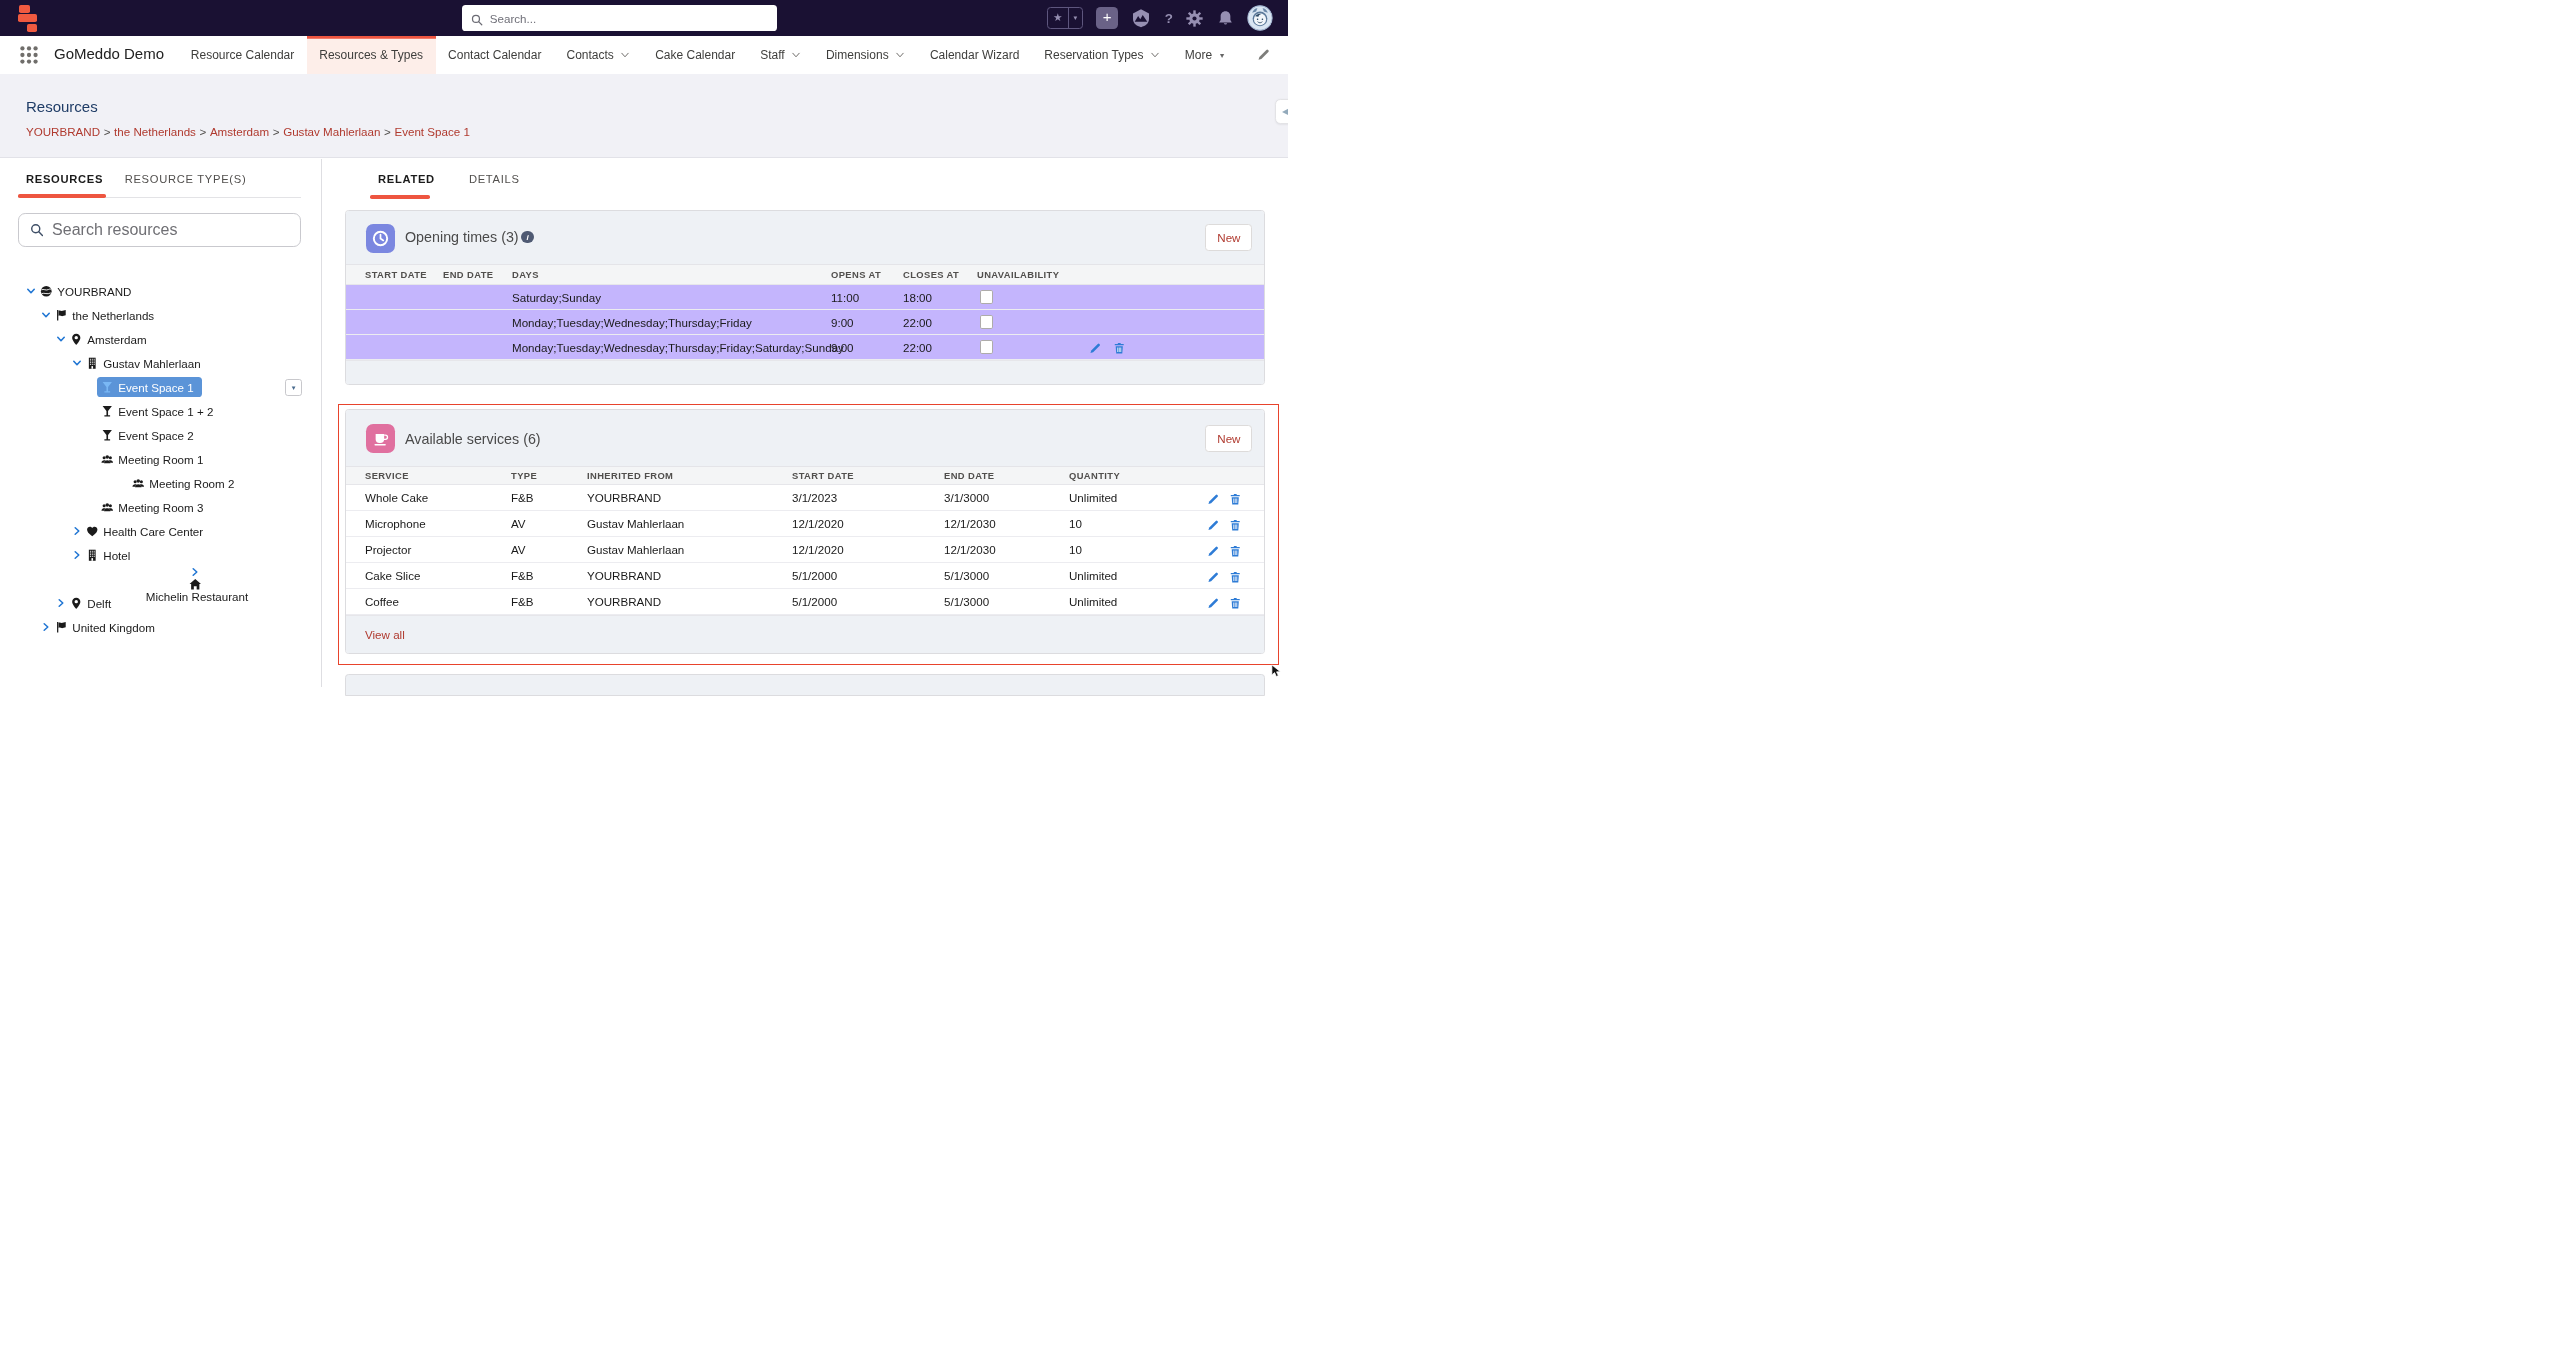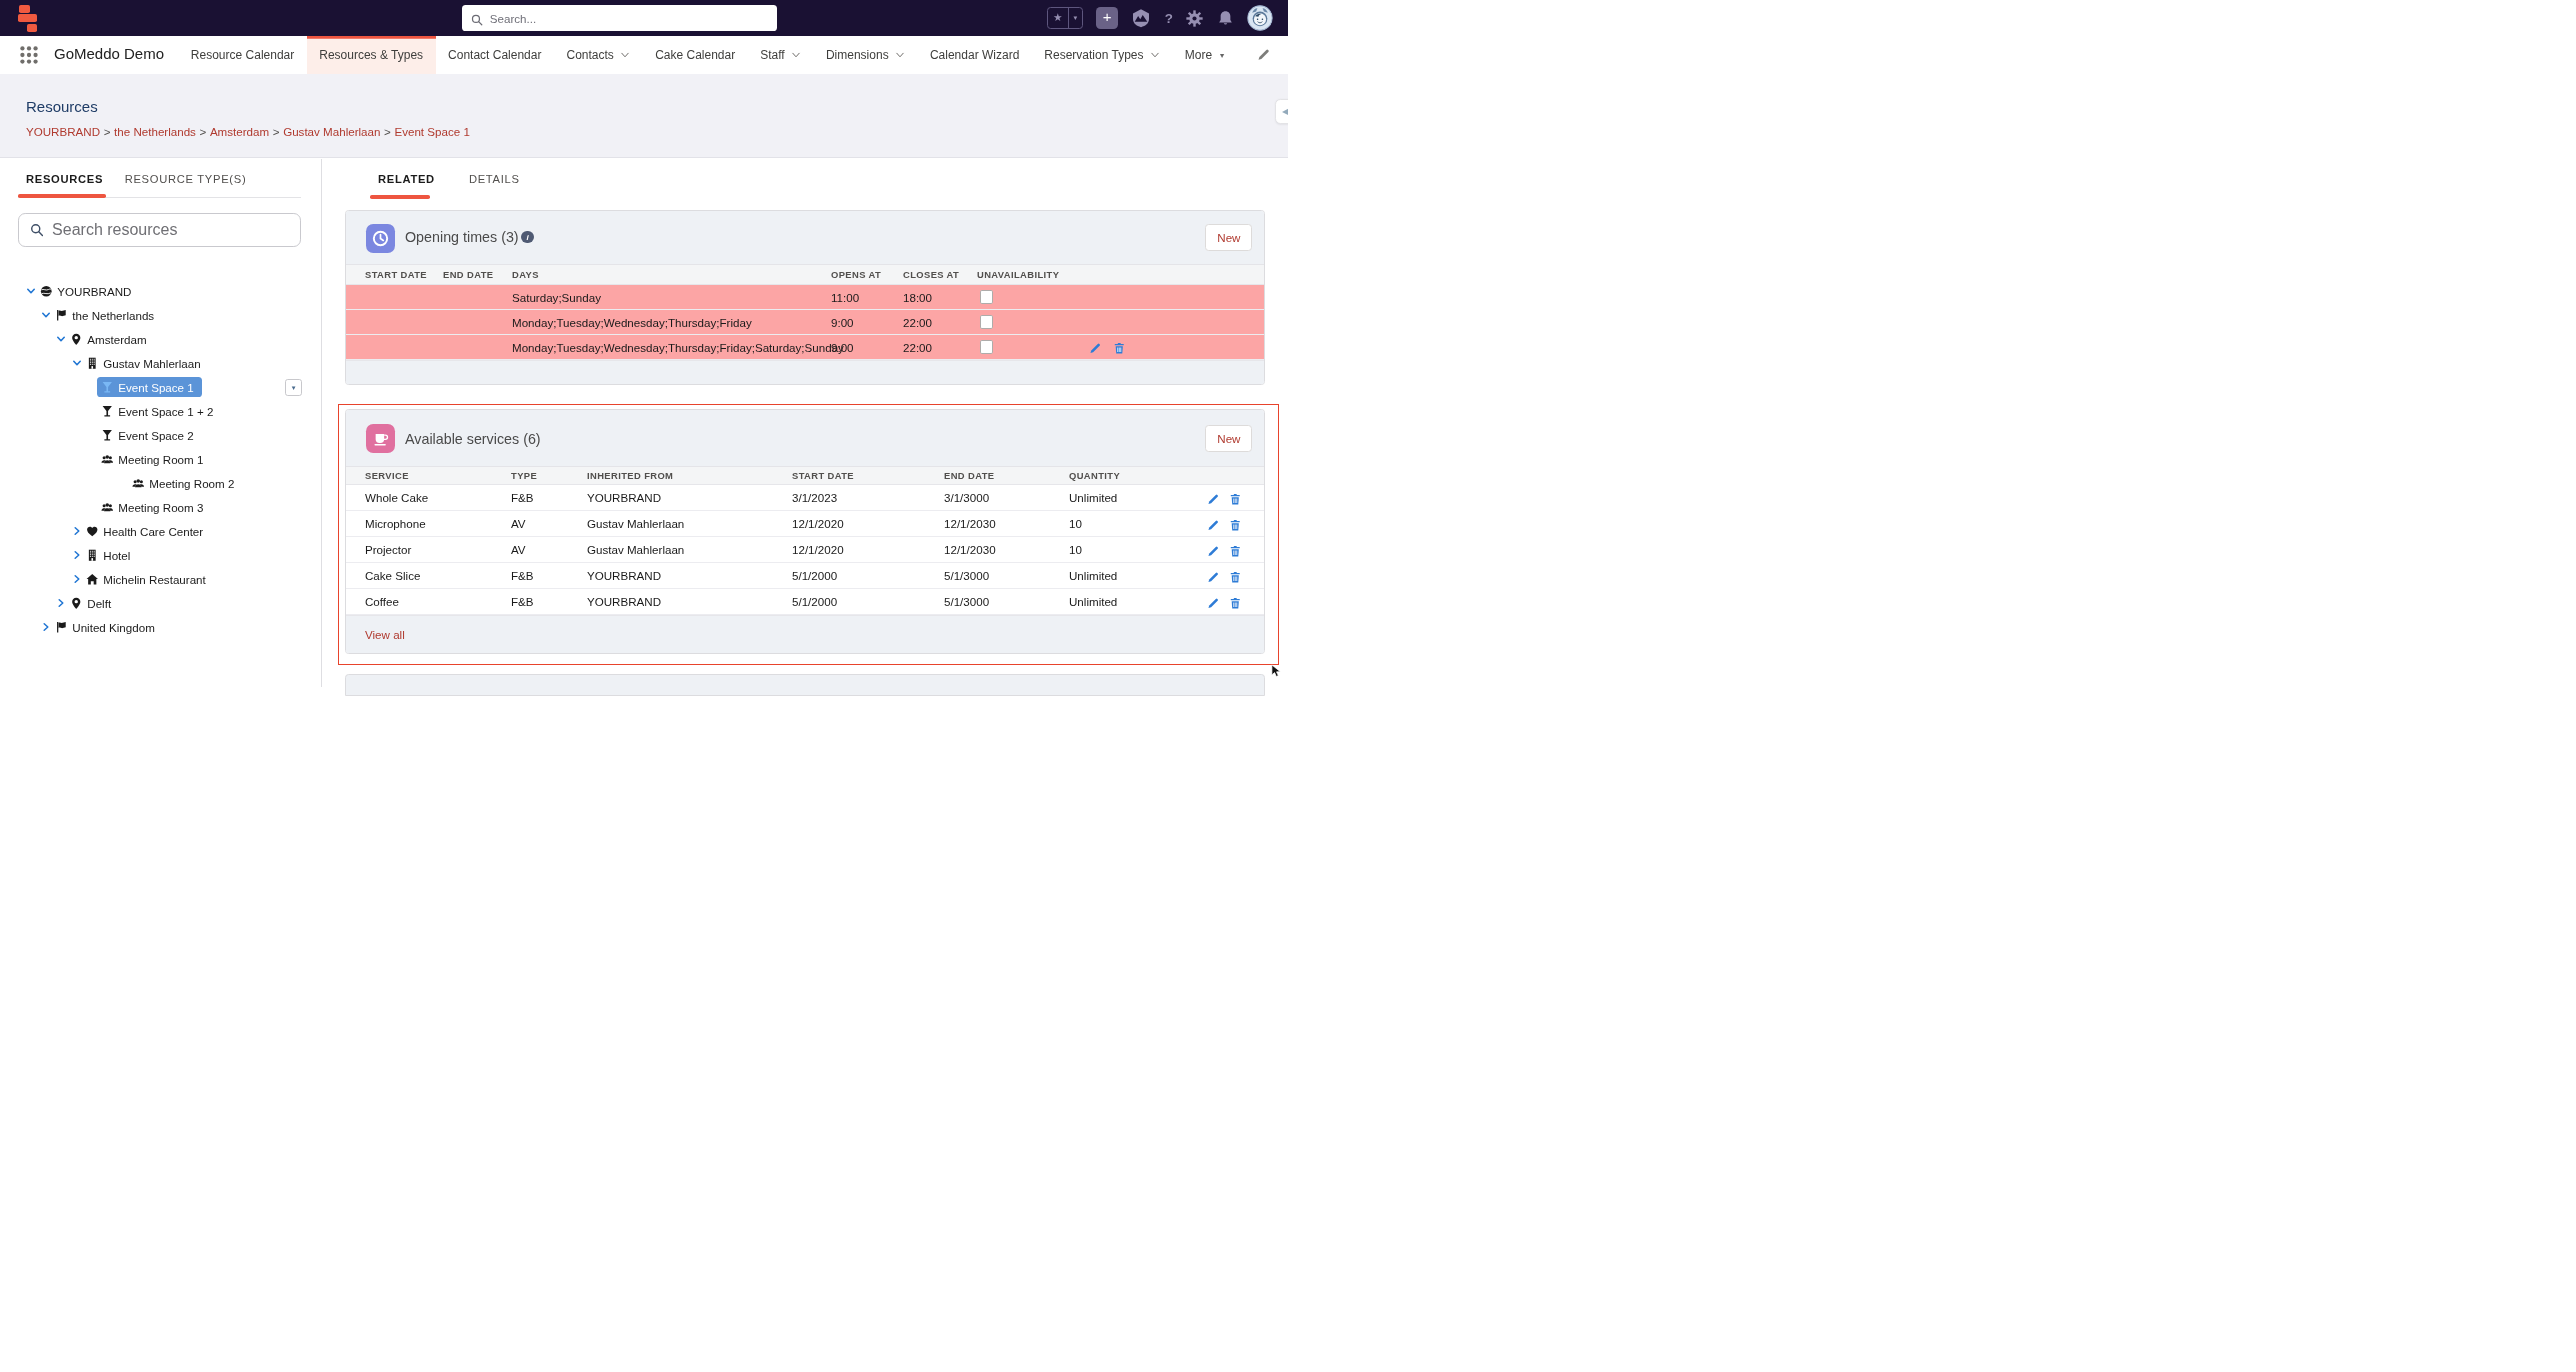--- a/index.html
+++ b/index.html
@@ -81,21 +81,21 @@
   .tile svg { width:17px; height:17px; }
   .card-title { position:absolute; left:59px; font-size:14.3px; color:#4a4a4a; display:flex; align-items:center; }
   .info-dot { width:12.5px; height:12.5px; border-radius:50%; background:#4f5a73; color:#fff; font-size:8px; font-weight:bold; display:inline-flex; align-items:center; justify-content:center; margin-left:2.7px; font-style:italic; }
   .new-btn { position:absolute; right:11.6px; width:47px; height:27px; background:#fff; border:0.9px solid #dddbda; border-radius:3.6px; color:#b03a2f; font-size:11.6px; display:flex; align-items:center; justify-content:center; cursor:pointer; }
   .colhead { position:relative; background:#f4f5f6; border-bottom:0.9px solid #e6e6ea; }
   .hcell { position:absolute; top:0; height:100%; display:flex; align-items:center; font-size:9.4px; font-weight:bold; color:#514f4d; letter-spacing:0.4px; white-space:nowrap; }
   .cell { position:absolute; top:0; height:100%; display:flex; align-items:center; font-size:11.6px; color:#1a1a1a; white-space:nowrap; }
   .card-foot { background:#eef1f5; border-top:0.9px solid #e6e6ea; }
 
   
-  .ot-row { position:relative; height:25px; border-bottom:0.9px solid #ececf0; overflow:hidden; background:#fca5a5; }
+  .ot-row { position:relative; height:25px; border-bottom:0.9px solid #ececf0; overflow:hidden; background:#c4b5fd; }
   .ot-c1{left:19px}.ot-c2{left:97px}.ot-c3{left:166px}.ot-c4{left:485px}.ot-c5{left:557px}.ot-c6{left:631px}
   .checkbox { position:absolute; left:634px; top:5.4px; width:13.4px; height:13.4px; border:0.9px solid #aeacaa; border-radius:1.8px; background:#fff; }
   .inherit { position:absolute; left:750px; top:16px; height:100%; display:flex; align-items:center; font-size:11.6px; white-space:nowrap; }
   .inherit .pre { color:#1a1a1a; margin-right:4.5px; }
   .inherit a { color:#b03a2f; text-decoration:none; }
   .act { position:absolute; top:6.3px; width:12.5px; height:12.5px; color:#2e7cd6; cursor:pointer; }
   .act svg { width:12.5px; height:12.5px; }
   .ot-edit{left:743px}.ot-del{left:767px}
 
   
@@ -446,21 +446,21 @@
                 <rect x="8.6" y="5.8" width="1.1" height="1.1"></rect>
                 <rect x="4.4" y="7.7" width="1.1" height="1.1"></rect>
                 <rect x="6.5" y="7.7" width="1.1" height="1.1"></rect>
                 <rect x="8.6" y="7.7" width="1.1" height="1.1"></rect>
                 <rect x="6.1" y="10.2" width="1.8" height="3"></rect>
               </g>
             </svg>
           </span>
           <span class="t-label">Hotel</span>
         </div>
-        <div class="tree-row" style="padding-left: 72px;">
+        <div class="tree-row" style="padding-left: 72px; flex-direction: column;">
           <span class="chevslot chev-right">
             <svg viewBox="0 0 14 14">
               <path d="M2.5 4.5 7 9.5 11.5 4.5" fill="none" stroke="currentColor" stroke-width="2.2" stroke-linecap="round" stroke-linejoin="round"></path>
             </svg>
           </span>
           <span class="t-ico">
             <svg viewBox="0 0 14 14">
               <path d="M7 1 13.4 6.8 H11.6 V13 H8.6 V9.2 H5.4 V13 H2.4 V6.8 H.6 Z" fill="currentColor"></path>
             </svg>
           </span>

